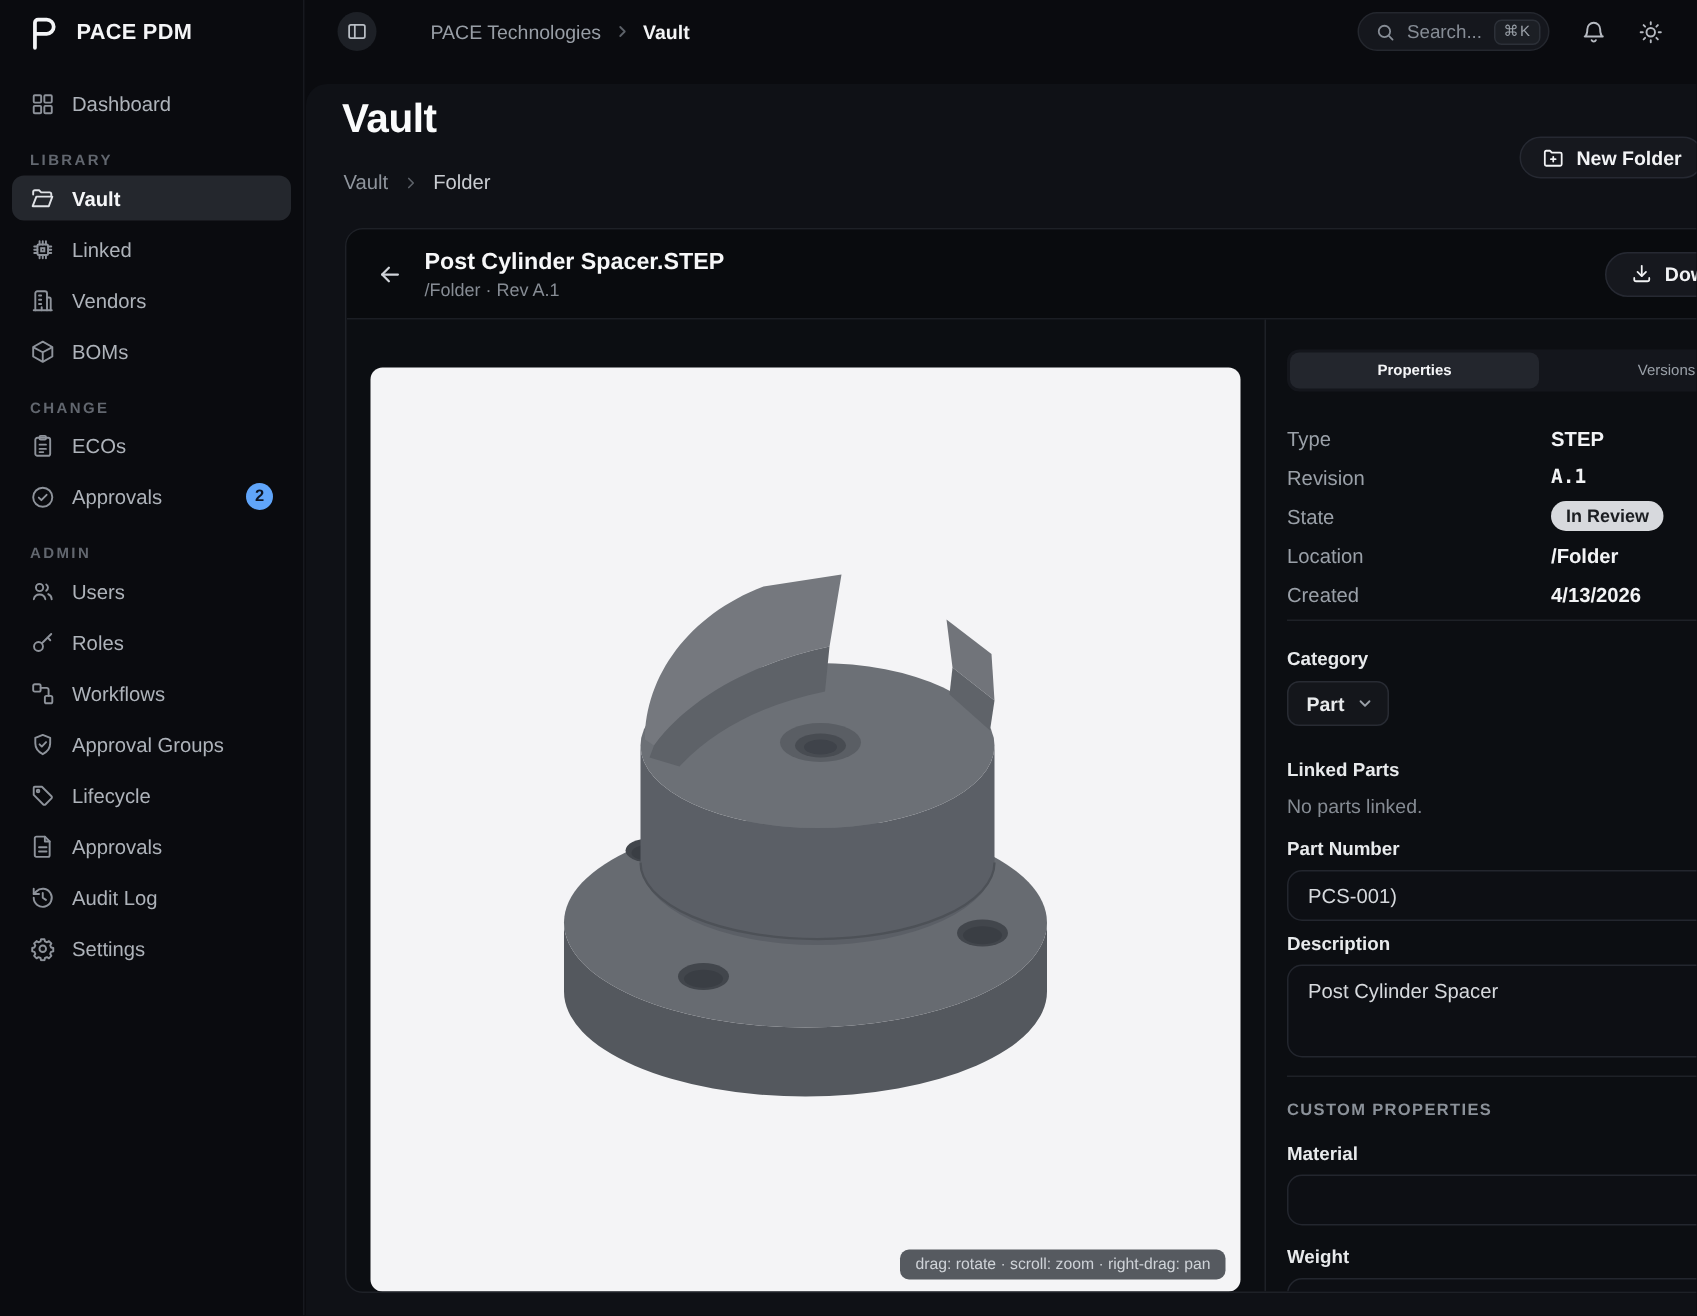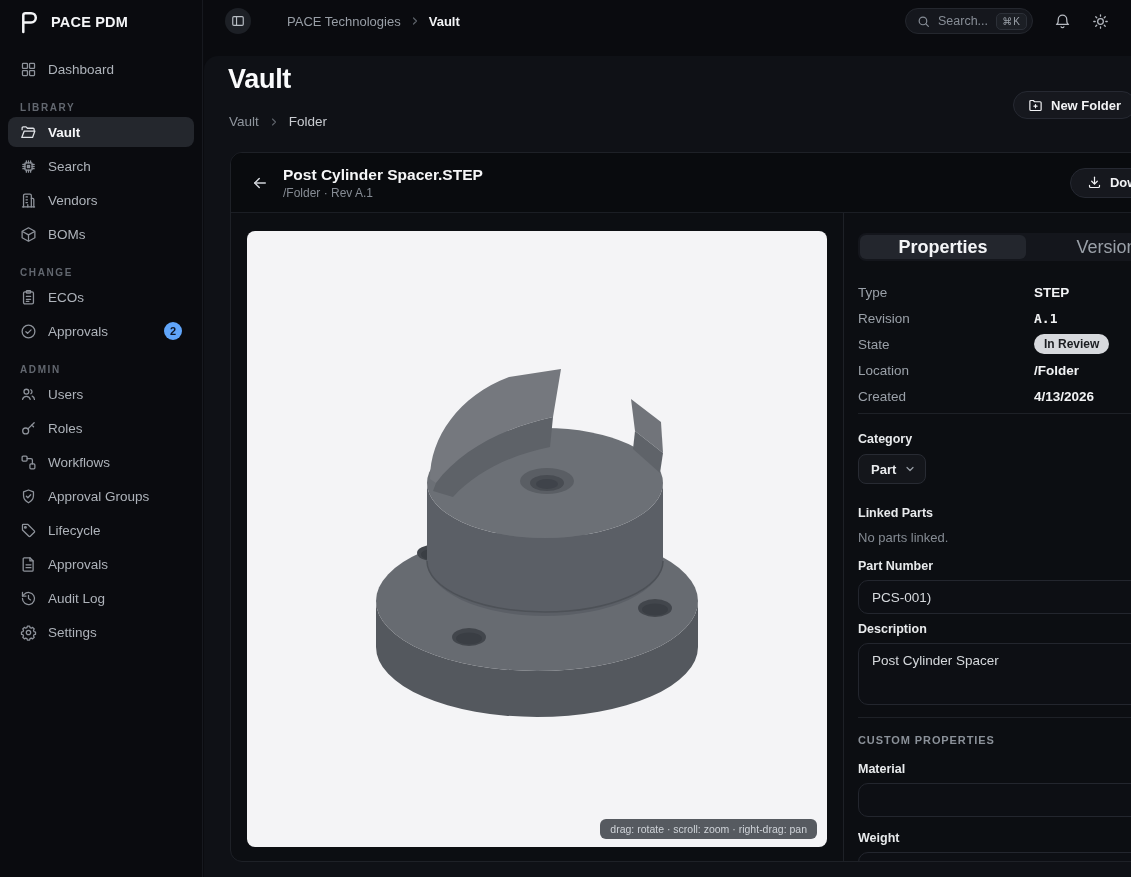--- a/index.html
+++ b/index.html
@@ -91,38 +91,38 @@
     position:absolute; left:0; right:0; top:0; height:60px; background:#090b0e;
     border-bottom:1px solid #1b1e24; display:flex; align-items:center; padding:0 20px; gap:14px;
   }
   .back-btn { color:#d0d4d9; cursor:pointer; }
   .file-title { font-size:15.5px; font-weight:700; color:#f6f7f8; line-height:19px; }
   .file-meta { font-size:12px; color:#868c94; margin-top:2px; }
   .download-btn { margin-left:auto; height:30px; padding:0 16px; border-radius:15px; }
 
   
   .viewer {
-    position:absolute; left:16px; top:78px; width:580px; height:616px;
+    position:absolute; left:16px; top:92px; width:580px; height:616px;
     background:#f4f4f6; border-radius:8px; overflow:hidden; cursor:grab;
   }
   .viewer-hint {
     position:absolute; right:10px; bottom:8px; background:rgba(72,76,83,.92);
     color:#cfd3d8; font-size:10.5px; padding:4px 10px; border-radius:6px;
   }
 
   
   .props-panel {
     position:absolute; left:612px; top:60px; right:-232px; bottom:0;
     border-left:1px solid #1e2127; padding:20px 16px 0 14px; overflow:hidden;
   }
   .tabbar {
     width:338px; height:28px; background:#14161c; border-radius:8px;
     display:flex; padding:2px; gap:2px;
   }
-  .tab { flex:1; border-radius:6px; font-size:18px; display:flex; align-items:center; justify-content:center; color:#9aa0a8; cursor:pointer;text-align:center; }
+  .tab { flex:1; border-radius:6px; font-size:10px; display:flex; align-items:center; justify-content:center; color:#9aa0a8; cursor:pointer;text-align:center; }
   .tab.active { background:#23262d; color:#f4f5f7; font-weight:700; }
   .prop-rows { margin-top:22px; }
   .prop-row { display:flex; align-items:center; height:18px; margin-bottom:8px; }
   .prop-label { width:176px; font-size:13.5px; color:#9aa0a8; }
   .prop-value { font-size:13.5px; font-weight:600; color:#f2f3f5; }
   .prop-value.mono { font-family:"DejaVu Sans Mono",monospace; font-size:13px; font-weight:700; }
   .state-badge {
     background:#d7d9dd; color:#1b1d21; font-size:12px; font-weight:700;
     border-radius:999px; padding:3px 10px; display:inline-block;
   }
@@ -188,21 +188,21 @@
       <span>Vault</span>
     </div>
     <div class="nav-item">
       <span class="ic">
         <svg viewBox="0 0 24 24" width="17" height="17" fill="none" stroke="currentColor" stroke-width="1.8" stroke-linecap="round">
             <rect x="7" y="7" width="10" height="10" rx="1.2"></rect>
             <rect x="10.5" y="10.5" width="3" height="3"></rect>
             <path d="M9 7V4M12 7V4M15 7V4M9 20v-3M12 20v-3M15 20v-3M7 9H4M7 12H4M7 15H4M20 9h-3M20 12h-3M20 15h-3"></path>
           </svg>
       </span>
-      <span>Search</span>
+      <span>Linked</span>
     </div>
     <div class="nav-item">
       <span class="ic">
         <svg viewBox="0 0 24 24" width="17" height="17" fill="none" stroke="currentColor" stroke-width="1.8" stroke-linecap="round" stroke-linejoin="round">
             <path d="M5 21V5a2 2 0 0 1 2-2h7a2 2 0 0 1 2 2v16"></path>
             <path d="M16 9h2a1.5 1.5 0 0 1 1.5 1.5V21"></path>
             <path d="M3.5 21h17"></path>
             <path d="M8.5 7h2M8.5 11h2M8.5 15h2M11 21v-3"></path>
           </svg>
       </span>

